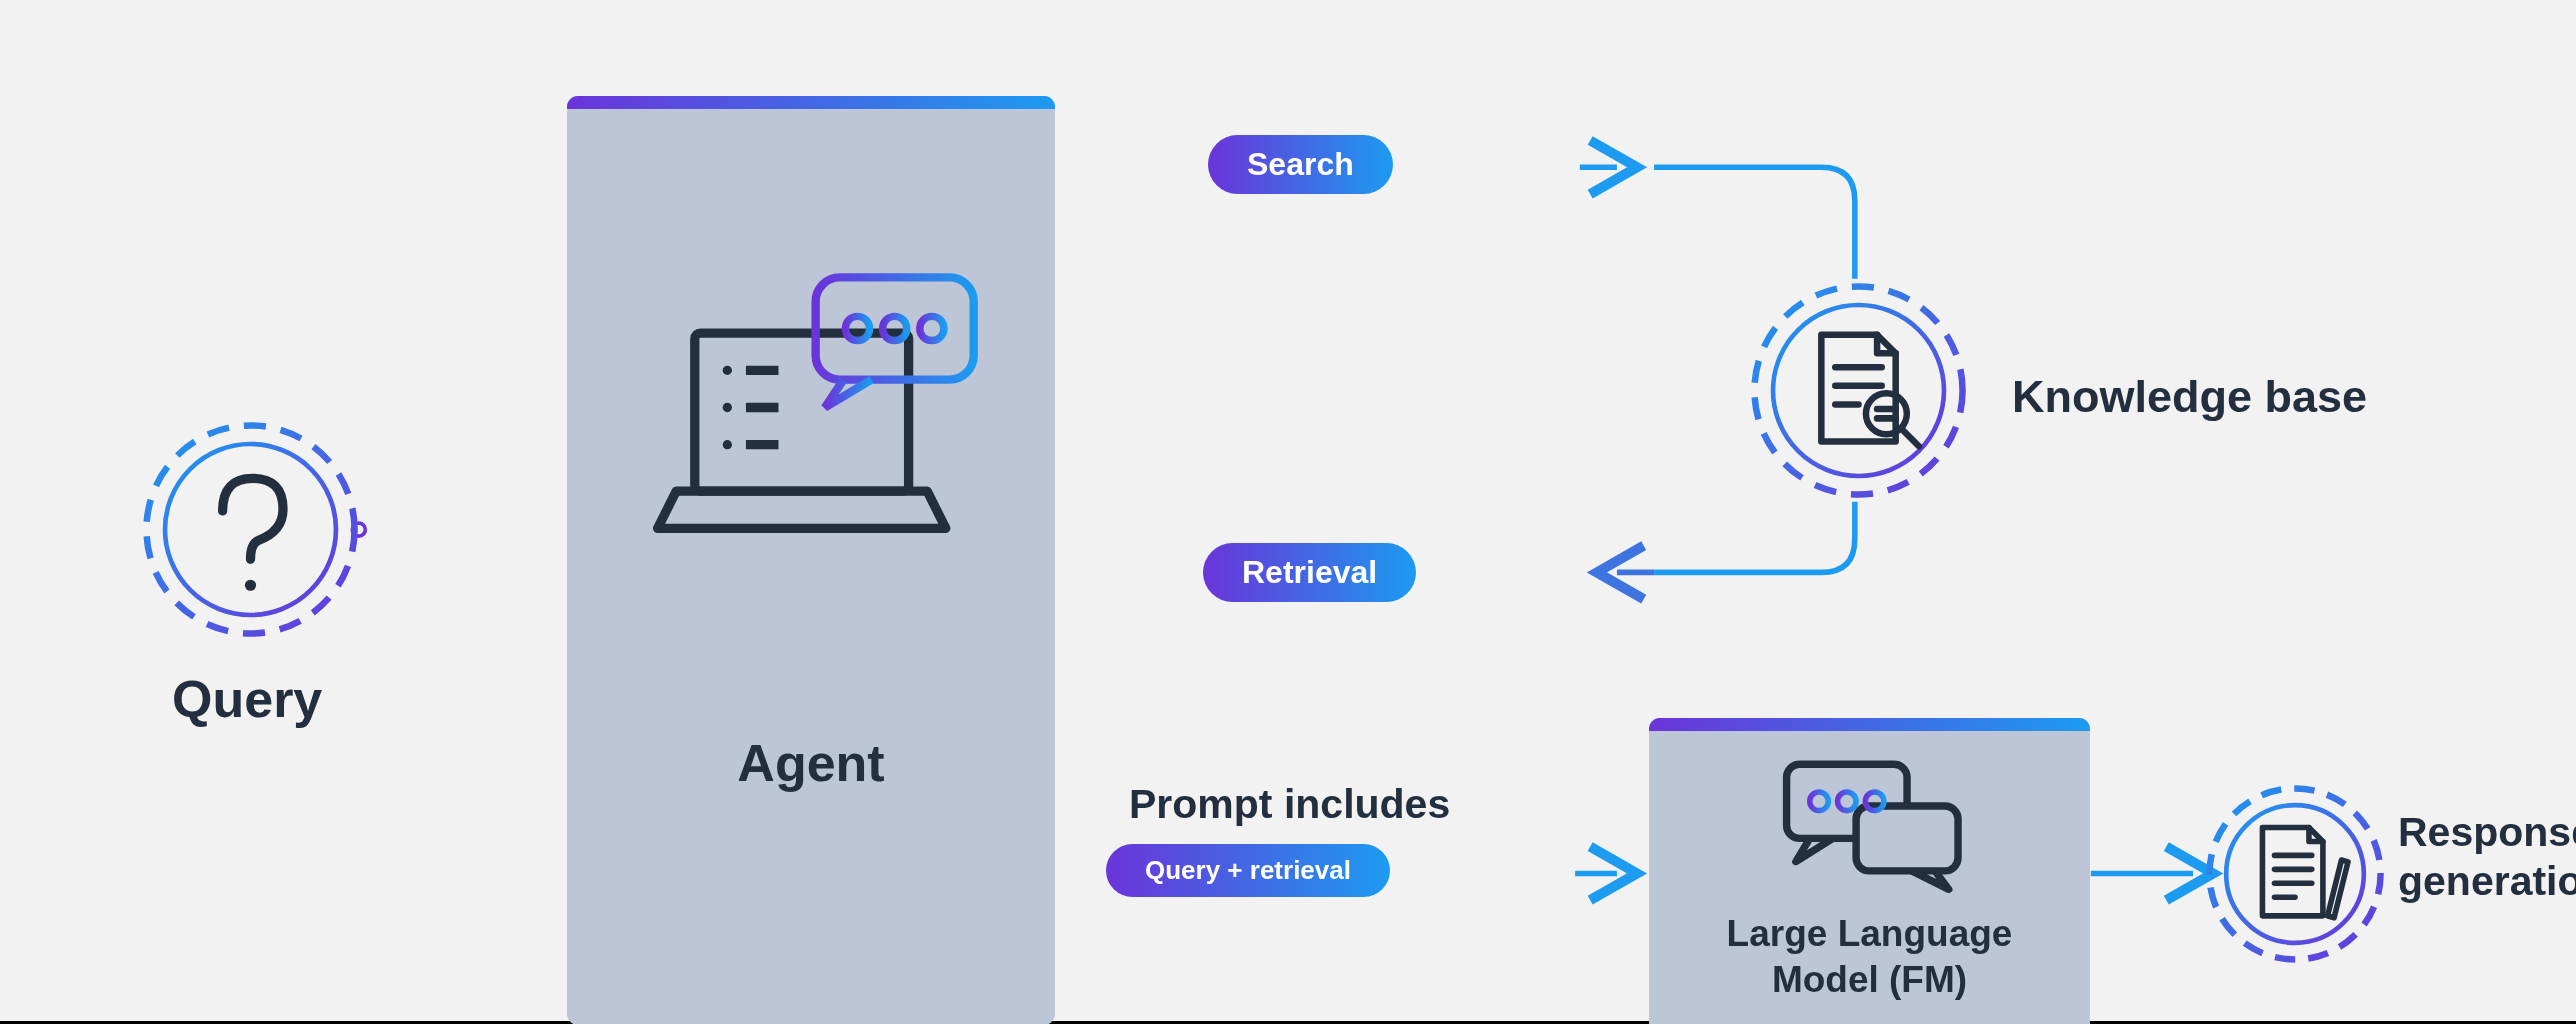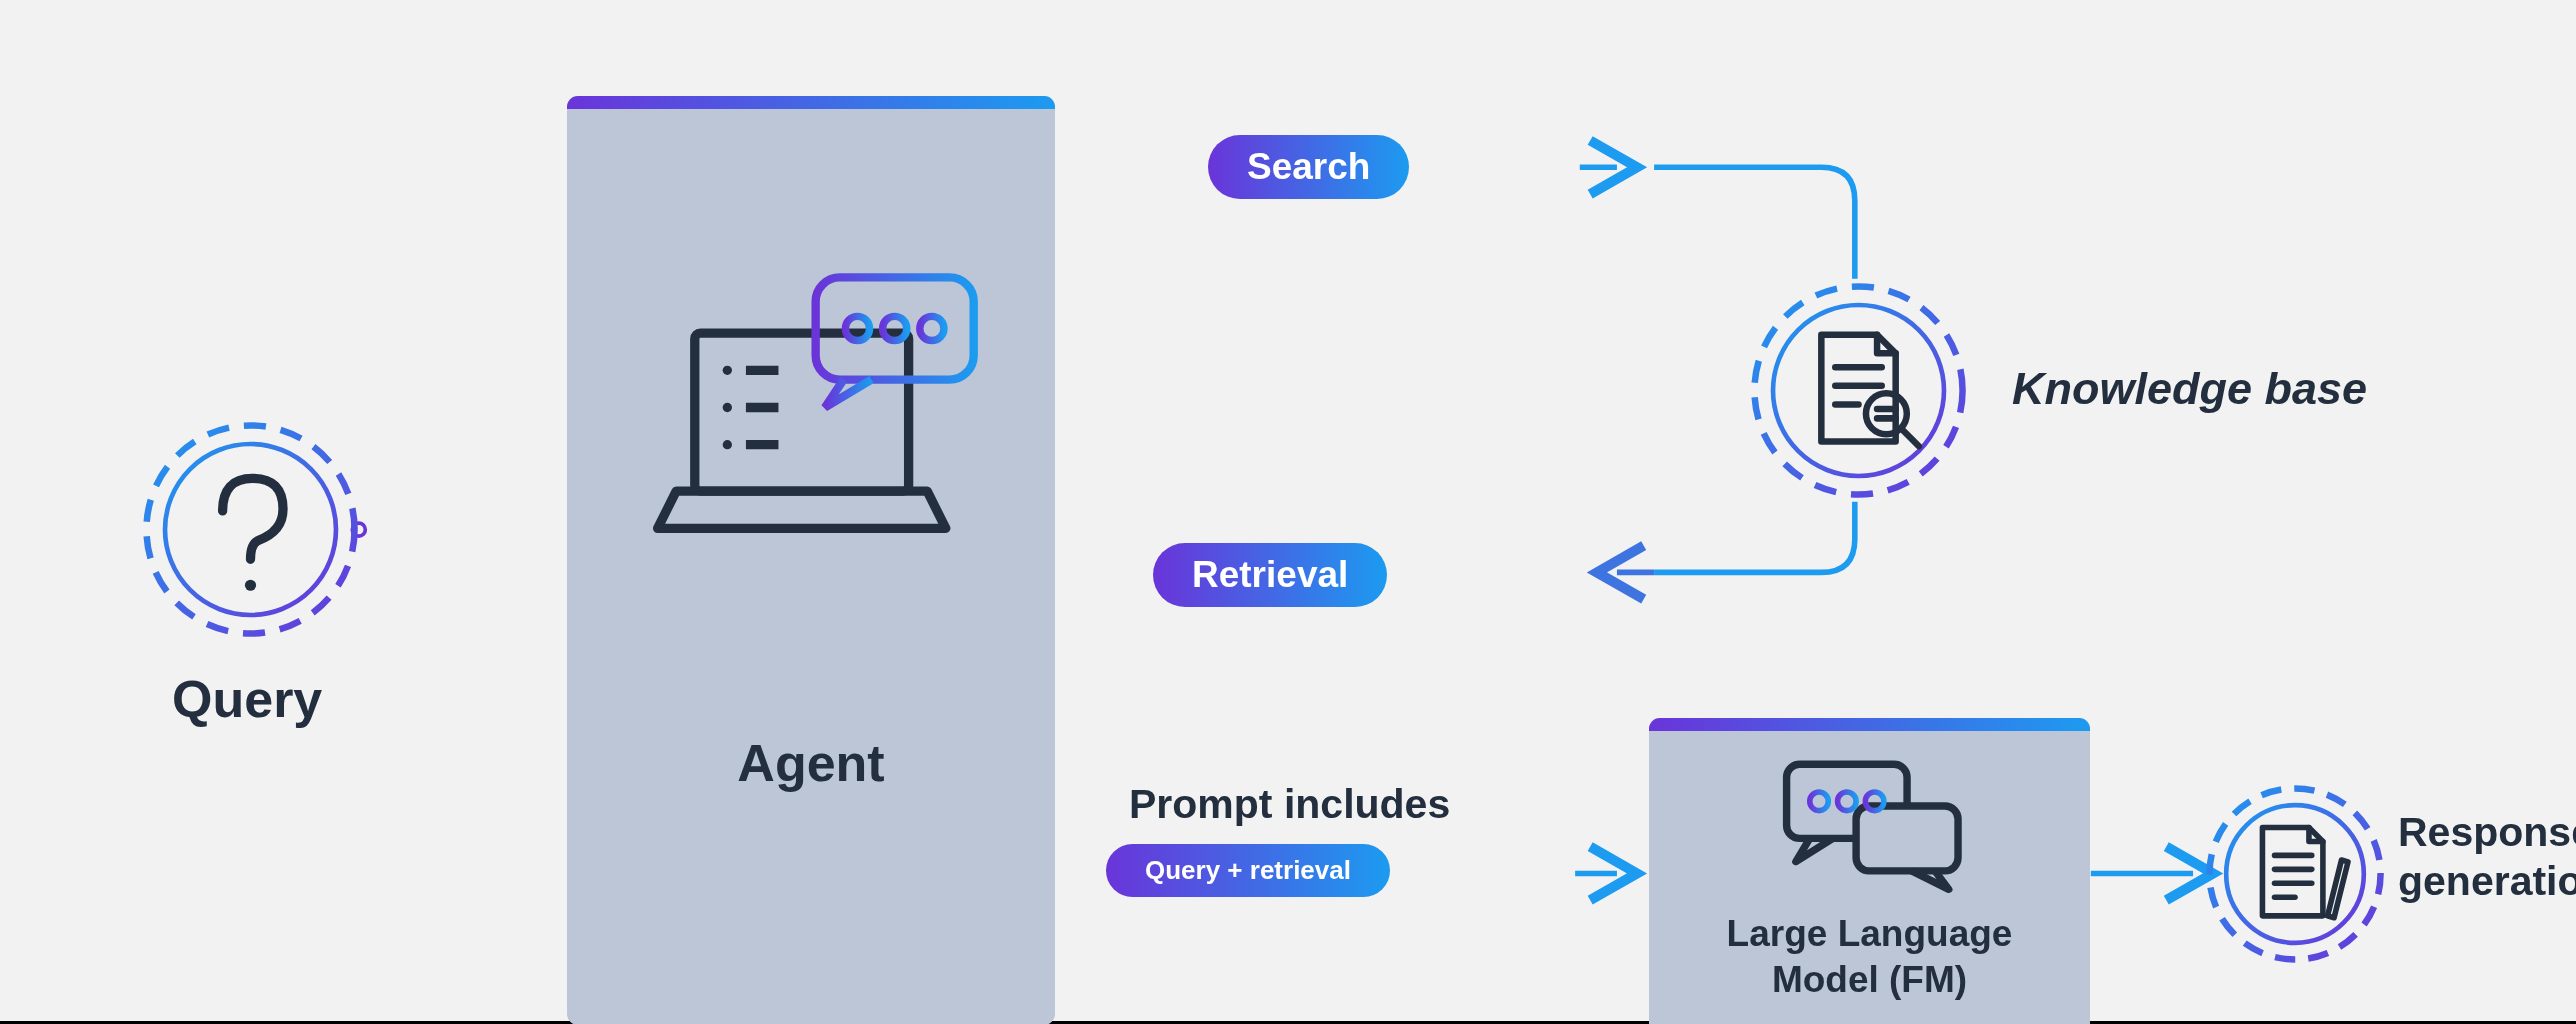--- a/index.html
+++ b/index.html
@@ -24,21 +24,21 @@
   }
   .dash-ring { position:absolute; inset:0; }
 
   
   .pill {
     position:absolute;
     padding:11px 39px;
     border-radius:37px;
     color:#fff;
     font-weight:700;
-    font-size:37px;
+    font-size:32px;
     background: linear-gradient(90deg,var(--purple) 0%, var(--blue) 100%);
     white-space:nowrap;
   }
 
   
   .panel {
     position:absolute;
     background: var(--panel);
     border-radius:11px;
     display:flex;
@@ -187,23 +187,23 @@
       <path d="M140 60 V80 H160"></path>
       <line x1="95" y1="95" x2="145" y2="95"></line>
       <line x1="95" y1="115" x2="145" y2="115"></line>
       <line x1="95" y1="135" x2="120" y2="135"></line>
       <circle cx="150" cy="145" r="22"></circle>
       <line x1="167" y1="162" x2="185" y2="180"></line>
       <line x1="140" y1="140" x2="160" y2="140"></line>
       <line x1="140" y1="150" x2="160" y2="150"></line>
     </g>
   </svg>
-  <div class="mid-label" style="left:2012px; top:362px;font-style:italic;">Knowledge base</div>
-
-  <div class="pill" style="left:1153px; top:543px;">Retrieval</div>
+  <div class="mid-label" style="left:2012px; top:370px;">Knowledge base</div>
+
+  <div class="pill" style="left:1203px; top:543px;">Retrieval</div>
 
   <div class="prompt-label" style="left:1129px; top:781px;">Prompt includes</div>
   <div class="pill" style="left:1106px; top:844px; font-size:26px;">Query + retrieval</div>
 
   <div class="panel" style="left:1649px; top:678px; width:441px; height:330px;">
     <div class="topbar"></div>
     <svg width="204" height="139" style="margin-top:24px;" viewBox="0 0 220 150">
       <g stroke="#232f3e" stroke-width="8" fill="none" stroke-linejoin="round">
         <rect x="20" y="10" width="130" height="80" rx="14"></rect>
         <path d="M45 90 L30 115 L70 90"></path>

